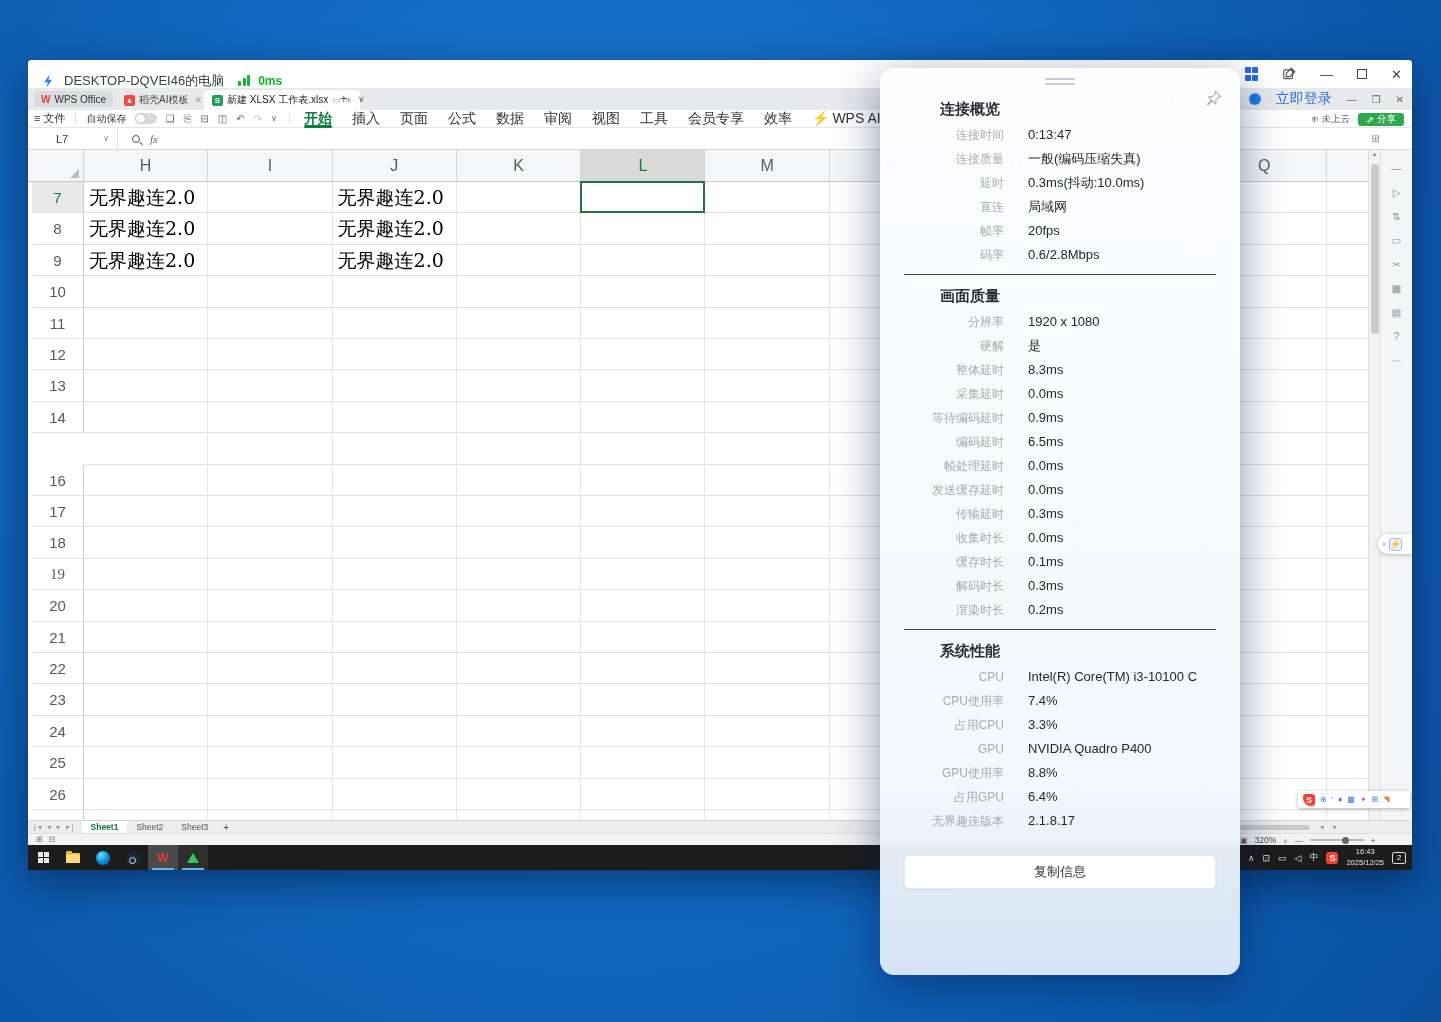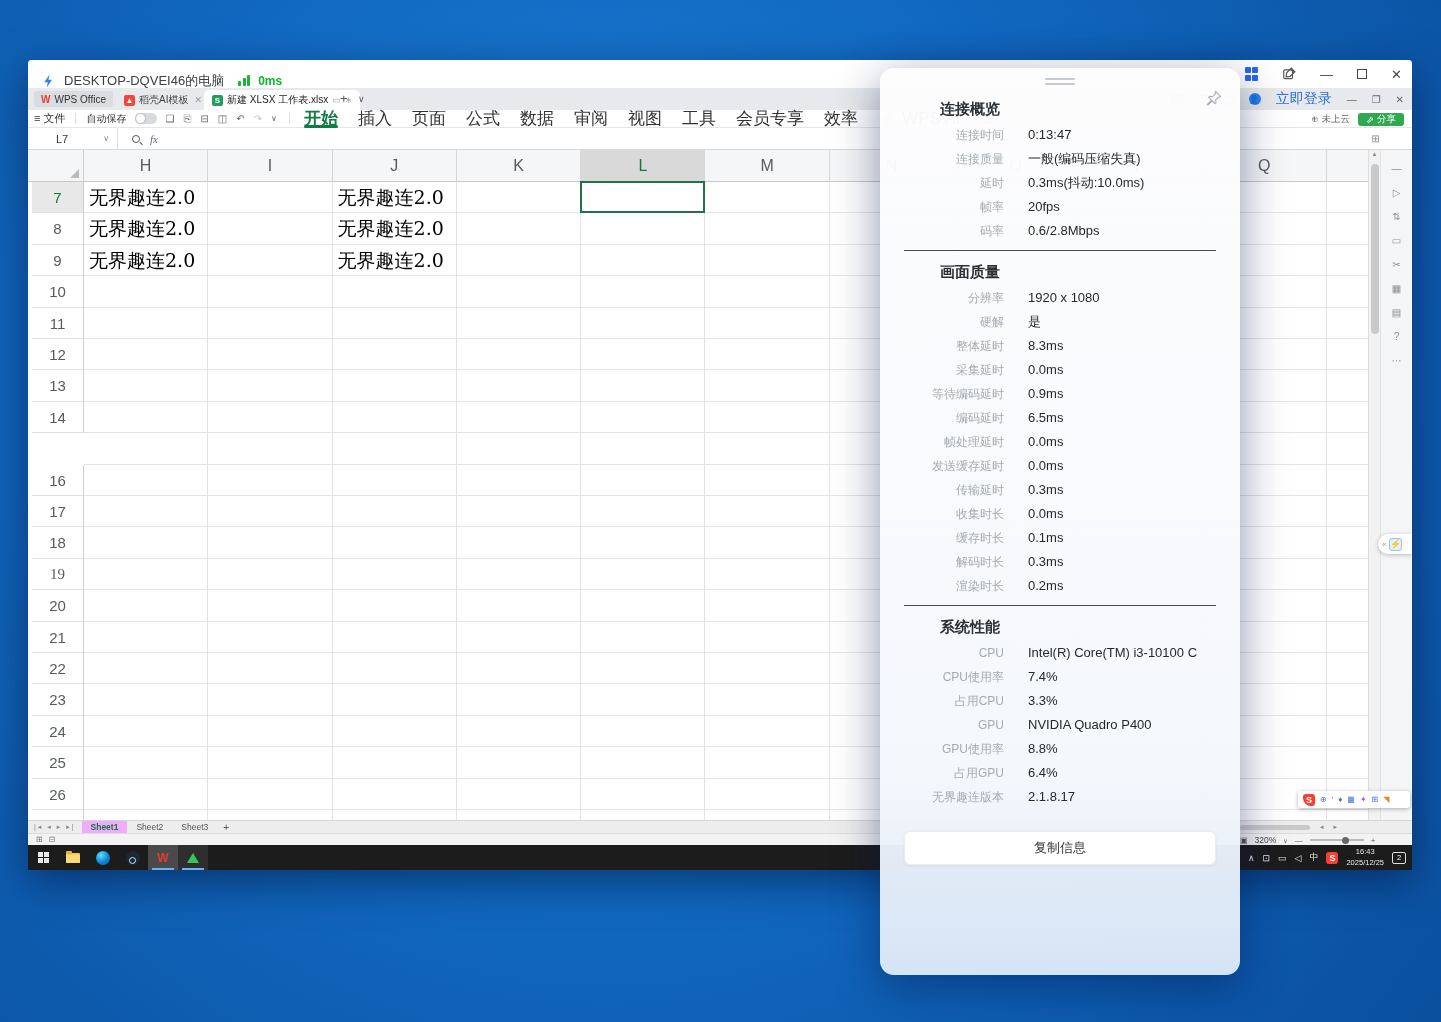--- a/index.html
+++ b/index.html
@@ -43,21 +43,21 @@
   .login-txt { color:#2d6fd6; font-size:14px; }
 
   
   .menubar { position:absolute; left:0; top:22px; width:1384px; height:18px; background:#fff; border-bottom:1px solid #e6e6e6;
     display:flex; align-items:center; font-size:11px; color:#333; }
   .mb-item { padding:0 6px; }
   .sep { width:1px; height:11px; background:#ddd; margin:0 4px; }
   .toggle { width:22px; height:11px; background:#d7dade; border-radius:6px; position:relative; margin-left:3px; }
   .toggle i { position:absolute; left:1px; top:1px; width:9px; height:9px; background:#fff; border-radius:50%; box-shadow:0 0 2px rgba(0,0,0,.4); }
   .qicons { display:flex; gap:9px; color:#666; font-size:10px; margin:0 8px; align-items:center; }
-  .r-tab { padding:0 10px; font-size:17px; color:#333; position:relative; height:18px; line-height:17px; }
+  .r-tab { padding:0 10px; font-size:14px; color:#333; position:relative; height:18px; line-height:17px; }
   .r-tab.active { color:#107c41; font-weight:bold; }
   .r-tab.active::after { content:""; position:absolute; left:10px; right:10px; bottom:0; height:2.5px; background:#107c41; border-radius:2px; }
   .ai-bolt { color:#2d7ff7; font-weight:bold; margin-right:3px; }
   .mag { width:8px; height:8px; border:1.4px solid #555; border-radius:50%; position:relative; display:inline-block; }
   .mag::after { content:""; position:absolute; left:6px; top:7px; width:4px; height:1.4px; background:#555; transform:rotate(45deg); }
   .mb-right { position:absolute; right:8px; top:0; height:18px; display:flex; align-items:center; gap:8px; }
   .share-btn { height:13px; padding:0 8px; background:#2fa84f; color:#fff; font-size:9.5px; border-radius:3px;
     display:flex; align-items:center; gap:3px; }
   .notsync { font-size:9.5px; color:#666; }
 
@@ -98,21 +98,21 @@
     box-shadow:0 1px 4px rgba(0,0,0,.25); display:flex; align-items:center; padding-left:4px; gap:3px; }
   .float-pill .chev { color:#999; font-size:8px; }
   .fp-logo { width:13px; height:13px; border-radius:3px; background:#e8f0ff; border:1px solid #9dbdf5; color:#2d7ff7; font-size:9px;
     display:flex; align-items:center; justify-content:center; }
 
   
   .sheetbar { position:absolute; left:0; top:732px; width:1384px; height:13px; background:#ededed; border-top:1px solid #d6d6d6;
     display:flex; align-items:center; font-size:8.5px; }
   .nav { color:#888; font-size:7px; letter-spacing:2px; margin:0 6px; }
   .stab { padding:0 9px; height:13px; line-height:13px; color:#555; }
-  .stab.active { background:#f0abfc; color:#0e7a3d; font-weight:bold; }
+  .stab.active { background:#ffffff; color:#0e7a3d; font-weight:bold; }
   .stab-plus { color:#555; font-size:10px; margin-left:6px; }
   .hthumb { position:absolute; left:1212px; top:4px; width:70px; height:5px; background:#c9c9c9; border-radius:3px; }
   .harrows { position:absolute; left:1292px; color:#888; font-size:7px; letter-spacing:4px; }
   .statusbar { position:absolute; left:0; top:745px; width:1384px; height:12px; background:#f3f3f3; border-top:1px solid #ddd;
     font-size:8px; color:#777; }
   .sb-left { position:absolute; left:8px; top:0; line-height:12px; letter-spacing:6px; }
   .sb-right { position:absolute; left:1212px; top:0; height:12px; display:flex; align-items:center; gap:7px; color:#555; }
   .ztrack { width:54px; height:2px; background:#bbb; position:relative; }
   .ztrack i { position:absolute; left:32px; top:-2.5px; width:7px; height:7px; background:#666; border-radius:50%; }
   .sb-zoom { font-size:8.5px; color:#444; }
@@ -468,20 +468,24 @@
       </div>
       <div class="p-row">
         <div class="p-label">连接质量</div>
         <div class="p-value">一般(编码压缩失真)</div>
       </div>
       <div class="p-row">
         <div class="p-label">延时</div>
         <div class="p-value">0.3ms(抖动:10.0ms)</div>
       </div>
       <div class="p-row">
+        <div class="p-label">直连</div>
+        <div class="p-value">局域网</div>
+      </div>
+      <div class="p-row">
         <div class="p-label">帧率</div>
         <div class="p-value">20fps</div>
       </div>
       <div class="p-row">
         <div class="p-label">码率</div>
         <div class="p-value">0.6/2.8Mbps</div>
       </div>
       <div class="p-div"></div>
       <div class="p-title">画面质量</div>
       <div class="p-row">

